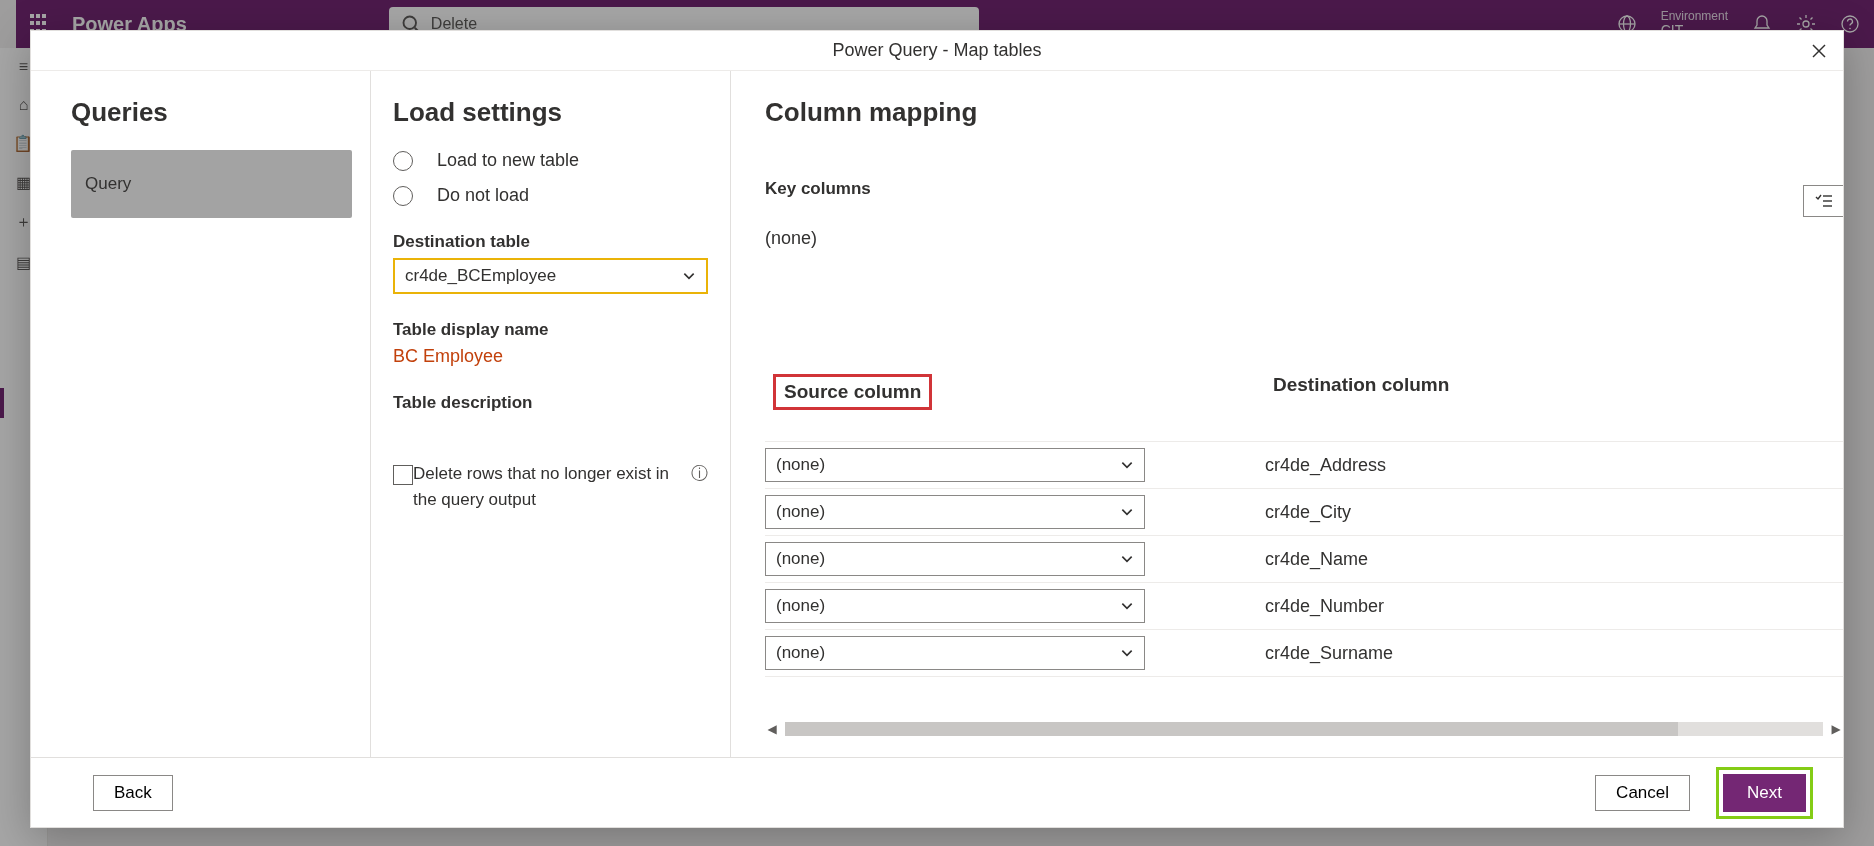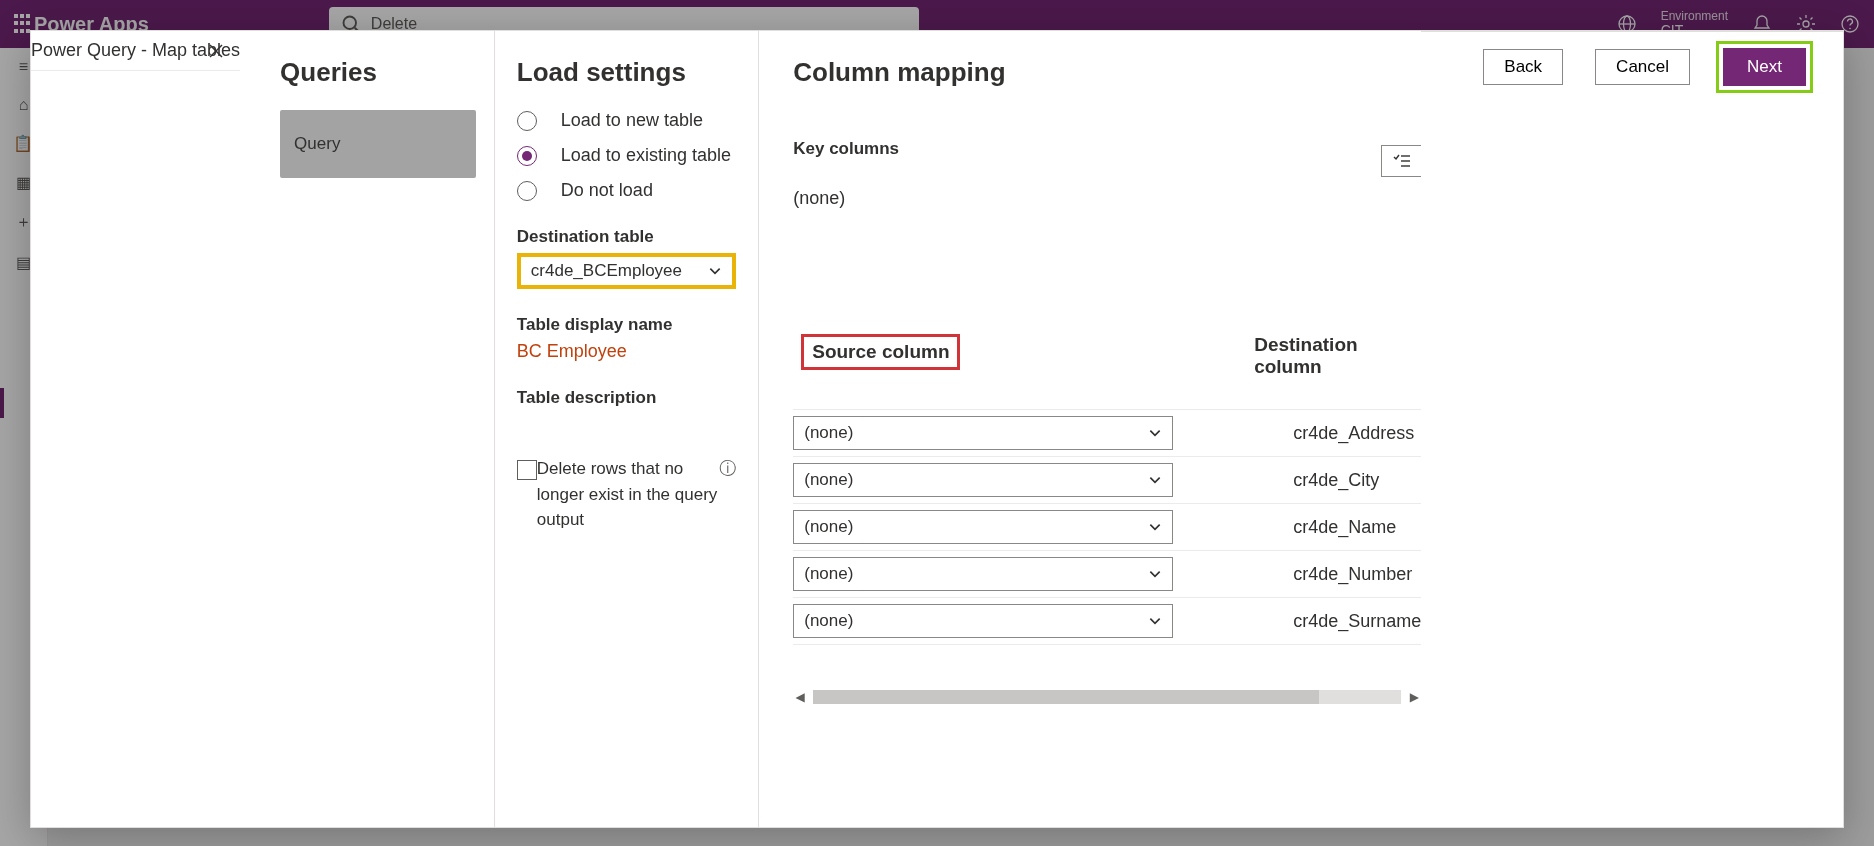--- a/index.html
+++ b/index.html
@@ -1,22 +1,22 @@
 <!DOCTYPE html>
 <html><head>
 <meta charset="utf-8">
 <style>
   * { box-sizing: border-box; margin: 0; padding: 0; font-family: "Segoe UI", Arial, sans-serif; }
   html, body { width: 1874px; height: 846px; overflow: hidden; background: #f3f2f1; color: #323130; }
 
   
   .appbar {
-    position: absolute; left: 0; top: 0; right: 0; height: 48px;
+    position: absolute; left: 16px; top: 0; right: 0; height: 48px;
     background: #742774; color: #fff; display: flex; align-items: center;
-    padding: 0 14px; 
+    padding: 0 14px; gap: 22px;
   }
   .appbar .waffle { width: 20px; height: 20px; display:flex; flex-wrap:wrap; gap:2px; }
   .appbar .waffle span { width:4px; height:4px; background:#fff; }
   .appbar .brand { font-size: 20px; font-weight: 600; }
   .appbar .search {
     margin-left: 180px; width: 590px; height: 34px; background: #fff; border-radius: 4px;
     display:flex; align-items:center; padding:0 12px; color:#605e5c; gap:10px;
   }
   .appbar .right { margin-left:auto; display:flex; align-items:center; gap:24px; font-size:14px; }
   .appbar .env { line-height:1.1; }
@@ -33,21 +33,21 @@
   .bg-row {
     position:absolute; left:280px; right:0; top:690px; height:48px;
     display:flex; align-items:center; color:#323130; font-size:17px; gap:40px;
   }
   .bg-row .cell { display:flex; align-items:center; gap:10px; }
 
   
   .modal {
     position:absolute; left:30px; top:30px; right:30px; bottom:18px;
     background:#fff; border:1px solid #e1dfdd; box-shadow:0 10px 40px rgba(0,0,0,.25);
-    display:flex; flex-direction:row;
+    display:flex; flex-direction:column;
   }
   .modal-title {
     height:40px; display:flex; align-items:center; justify-content:center;
     font-size:18px; color:#323130; border-bottom:1px solid #edebe9; position:relative;
   }
   .modal-title .close { position:absolute; right:12px; top:8px; width:24px; height:24px; cursor:pointer;
     display:flex; align-items:center; justify-content:center; color:#323130; }
   .modal-body { flex:1; display:flex; overflow:hidden; }
 
   .col { padding:26px 40px 10px 40px; }
@@ -65,21 +65,21 @@
   }
   .radio.checked { border-color:#742774; }
   .radio.checked::after {
     content:""; position:absolute; left:4px; top:4px; width:10px; height:10px; background:#742774; border-radius:50%;
   }
 
   .field-label { font-size:17px; font-weight:600; margin-top:26px; margin-bottom:6px; }
   .field-value { font-size:18px; color:#c2410c; }
 
   .select {
-    width:100%; height:36px; border:4px solid #eab308; display:flex; align-items:center;
+    width:100%; height:36px; border:2px solid #eab308; display:flex; align-items:center;
     padding:0 10px; font-size:17px; justify-content:space-between; cursor:pointer; background:#fff;
   }
   .select.plain { border:1px solid #8a8886; }
   .chev { width:14px; height:14px; }
 
   .checkbox-row { display:flex; align-items:flex-start; font-size:17px; margin-top:48px; line-height:1.5; }
   .checkbox { width:20px; height:20px; border:1px solid #605e5c; flex:none; margin-top:4px; }
   .info-ic { margin-left:auto; color:#605e5c; }
 
   .col-map { flex:1; padding-left:34px; padding-right:0; position:relative; display:flex; flex-direction:column;gap:25px; }
@@ -216,24 +216,20 @@
     </div>
 
     <div class="col col-load">
       <h2>Load settings</h2>
 
       <div class="radio-row">
         <div class="radio"></div>
         <span>Load to new table</span>
       </div>
       <div class="radio-row">
-        <div class="radio checked"></div>
-        <span>Load to existing table</span>
-      </div>
-      <div class="radio-row">
         <div class="radio"></div>
         <span>Do not load</span>
       </div>
 
       <div class="field-label">Destination table</div>
       <div class="select">
         <span>cr4de_BCEmployee</span>
         <svg class="chev" viewBox="0 0 12 12">
             <path d="M2 4l4 4 4-4" fill="none" stroke="#323130" stroke-width="1.4"></path>
           </svg>

